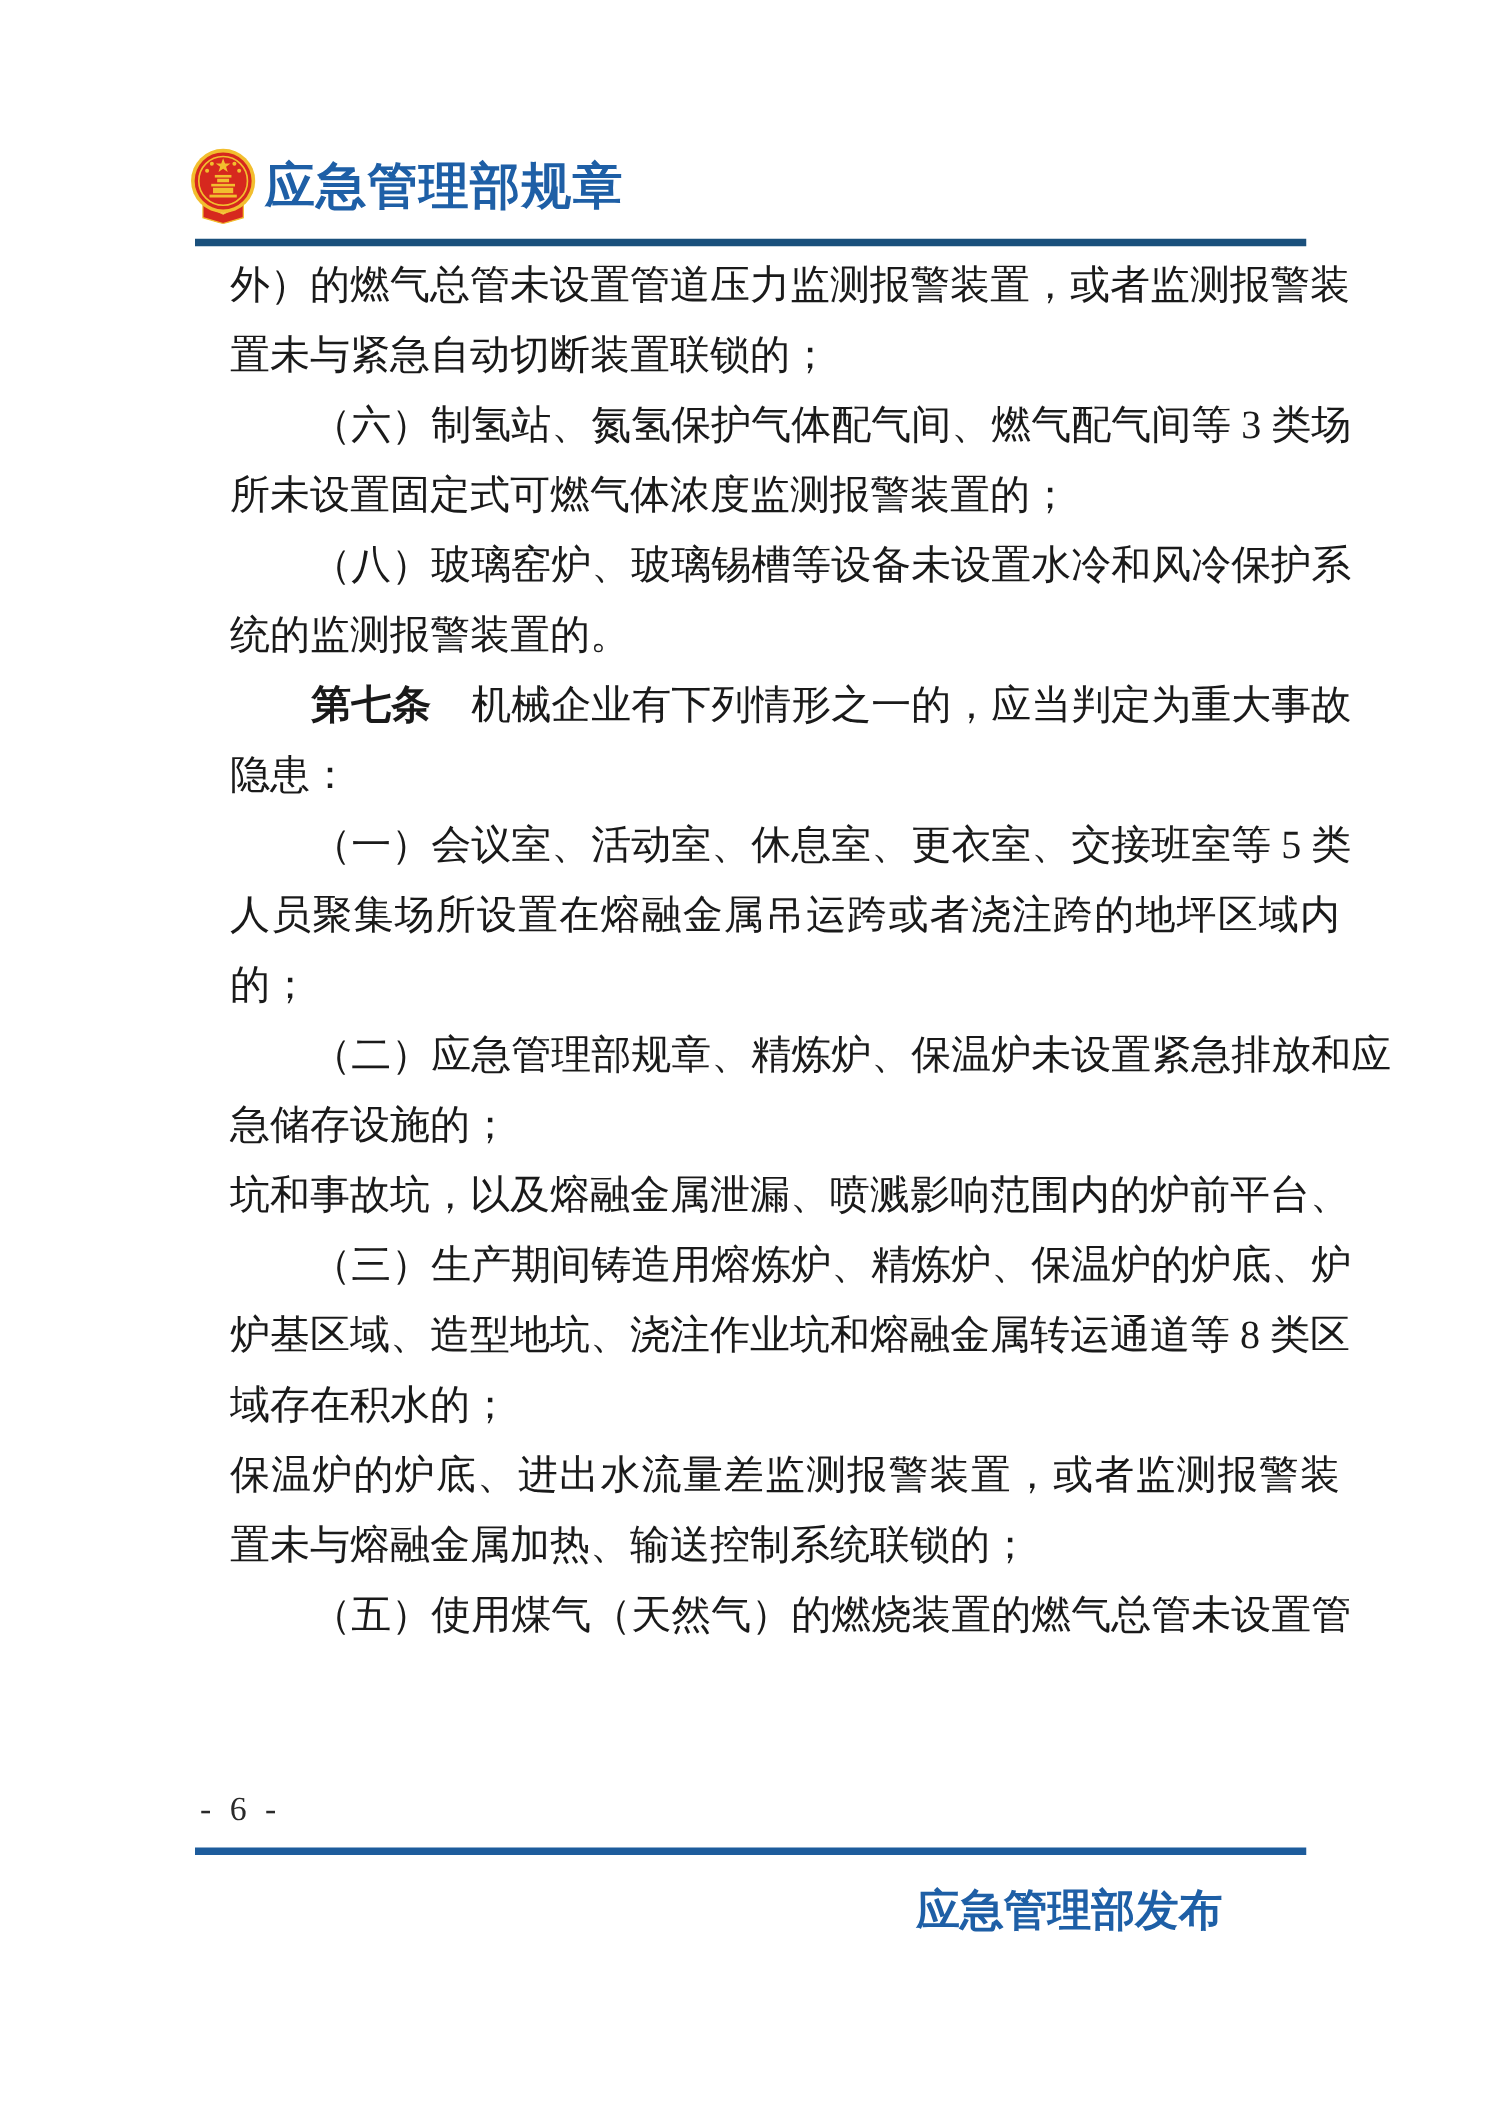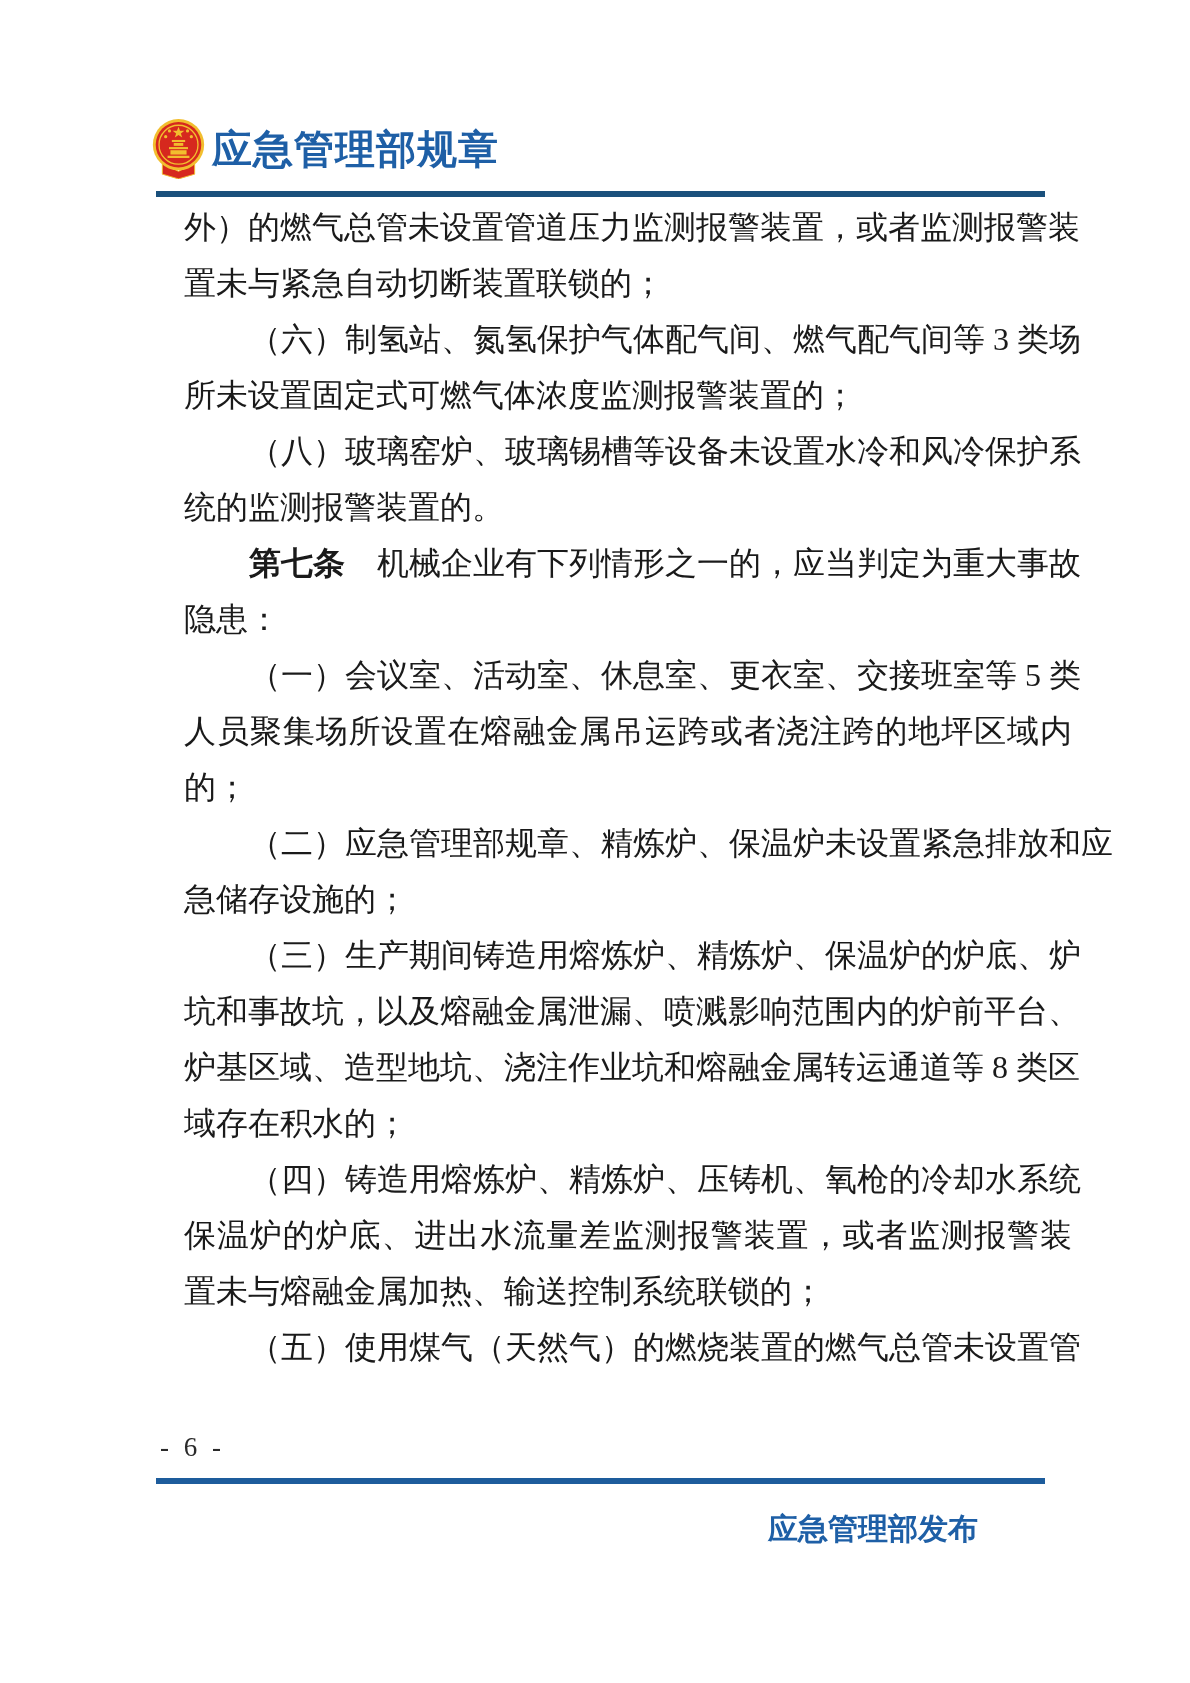--- a/index.html
+++ b/index.html
@@ -45,21 +45,21 @@
     position:absolute;left:160px;top:1430px;height:34px;line-height:34px;
     font-size:27px;color:#2a2a2a;letter-spacing:4px;white-space:nowrap;
   }
   .footer-rule{
     position:absolute;left:156px;top:1478px;width:889px;height:6px;
     background:var(--rule-bottom,#1D5C9C);
   }
   .footer-publisher{
     position:absolute;right:212px;top:1505px;height:48px;line-height:48px;
     font-family:"Liberation Sans","DejaVu Sans",sans-serif;
-    font-weight:700;font-size:30px;color:var(--accent,#1E5FA6);
+    font-weight:700;font-size:35px;color:var(--accent,#1E5FA6);
     white-space:nowrap;
   }
 </style>
 </head>
 <body>
 
 <div class="page">
 
   <div class="header-emblem">
     <svg viewBox="0 0 60 64" width="57" height="61" aria-hidden="true">
@@ -93,25 +93,24 @@
       <div class="line">所未设置固定式可燃气体浓度监测报警装置的；</div>
       <div class="line indent justify">（八）玻璃窑炉、玻璃锡槽等设备未设置水冷和风冷保护系</div>
       <div class="line">统的监测报警装置的。</div>
       <div class="line indent justify"><span class="bold-term">第七条</span>　机械企业有下列情形之一的，应当判定为重大事故</div>
       <div class="line">隐患：</div>
       <div class="line indent justify">（一）会议室、活动室、休息室、更衣室、交接班室等 5 类</div>
       <div class="line justify">人员聚集场所设置在熔融金属吊运跨或者浇注跨的地坪区域内</div>
       <div class="line">的；</div>
       <div class="line indent justify">（二）应急管理部规章、精炼炉、保温炉未设置紧急排放和应</div>
       <div class="line">急储存设施的；</div>
+      <div class="line justify">坑和事故坑，以及熔融金属泄漏、喷溅影响范围内的炉前平台、</div>
       <div class="line indent justify">（三）生产期间铸造用熔炼炉、精炼炉、保温炉的炉底、炉</div>
-      <div class="line justify">坑和事故坑，以及熔融金属泄漏、喷溅影响范围内的炉前平台、</div>
       <div class="line justify">炉基区域、造型地坑、浇注作业坑和熔融金属转运通道等 8 类区</div>
       <div class="line">域存在积水的；</div>
-      <div class="line indent justify">（四）铸造用熔炼炉、精炼炉、压铸机、氧枪的冷却水系统</div>
       <div class="line justify">保温炉的炉底、进出水流量差监测报警装置，或者监测报警装</div>
       <div class="line">置未与熔融金属加热、输送控制系统联锁的；</div>
       <div class="line indent justify">（五）使用煤气（天然气）的燃烧装置的燃气总管未设置管</div>
     </div>
 
   <div class="page-number">- 6 -</div>
   <div class="footer-rule"></div>
   <div class="footer-publisher">应急管理部发布</div>
 
 </div>

